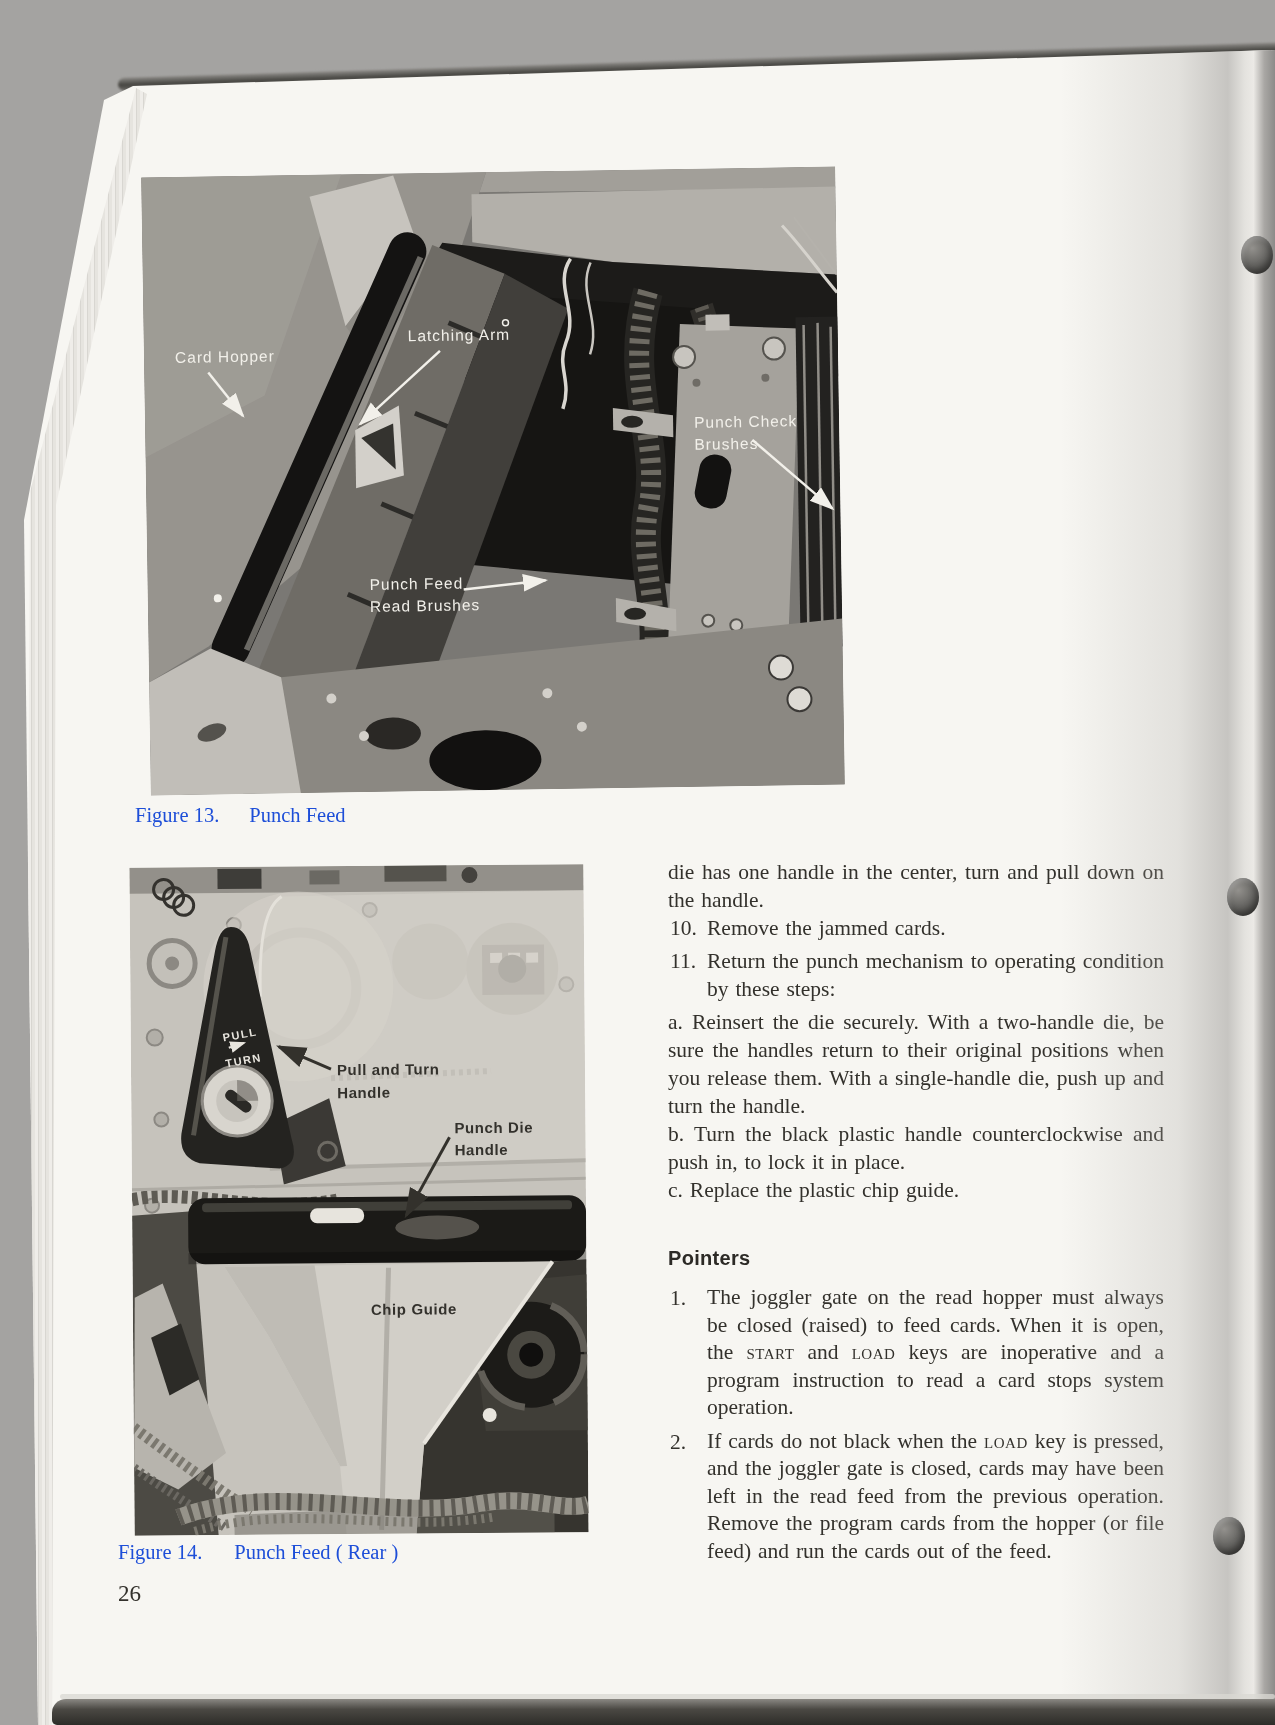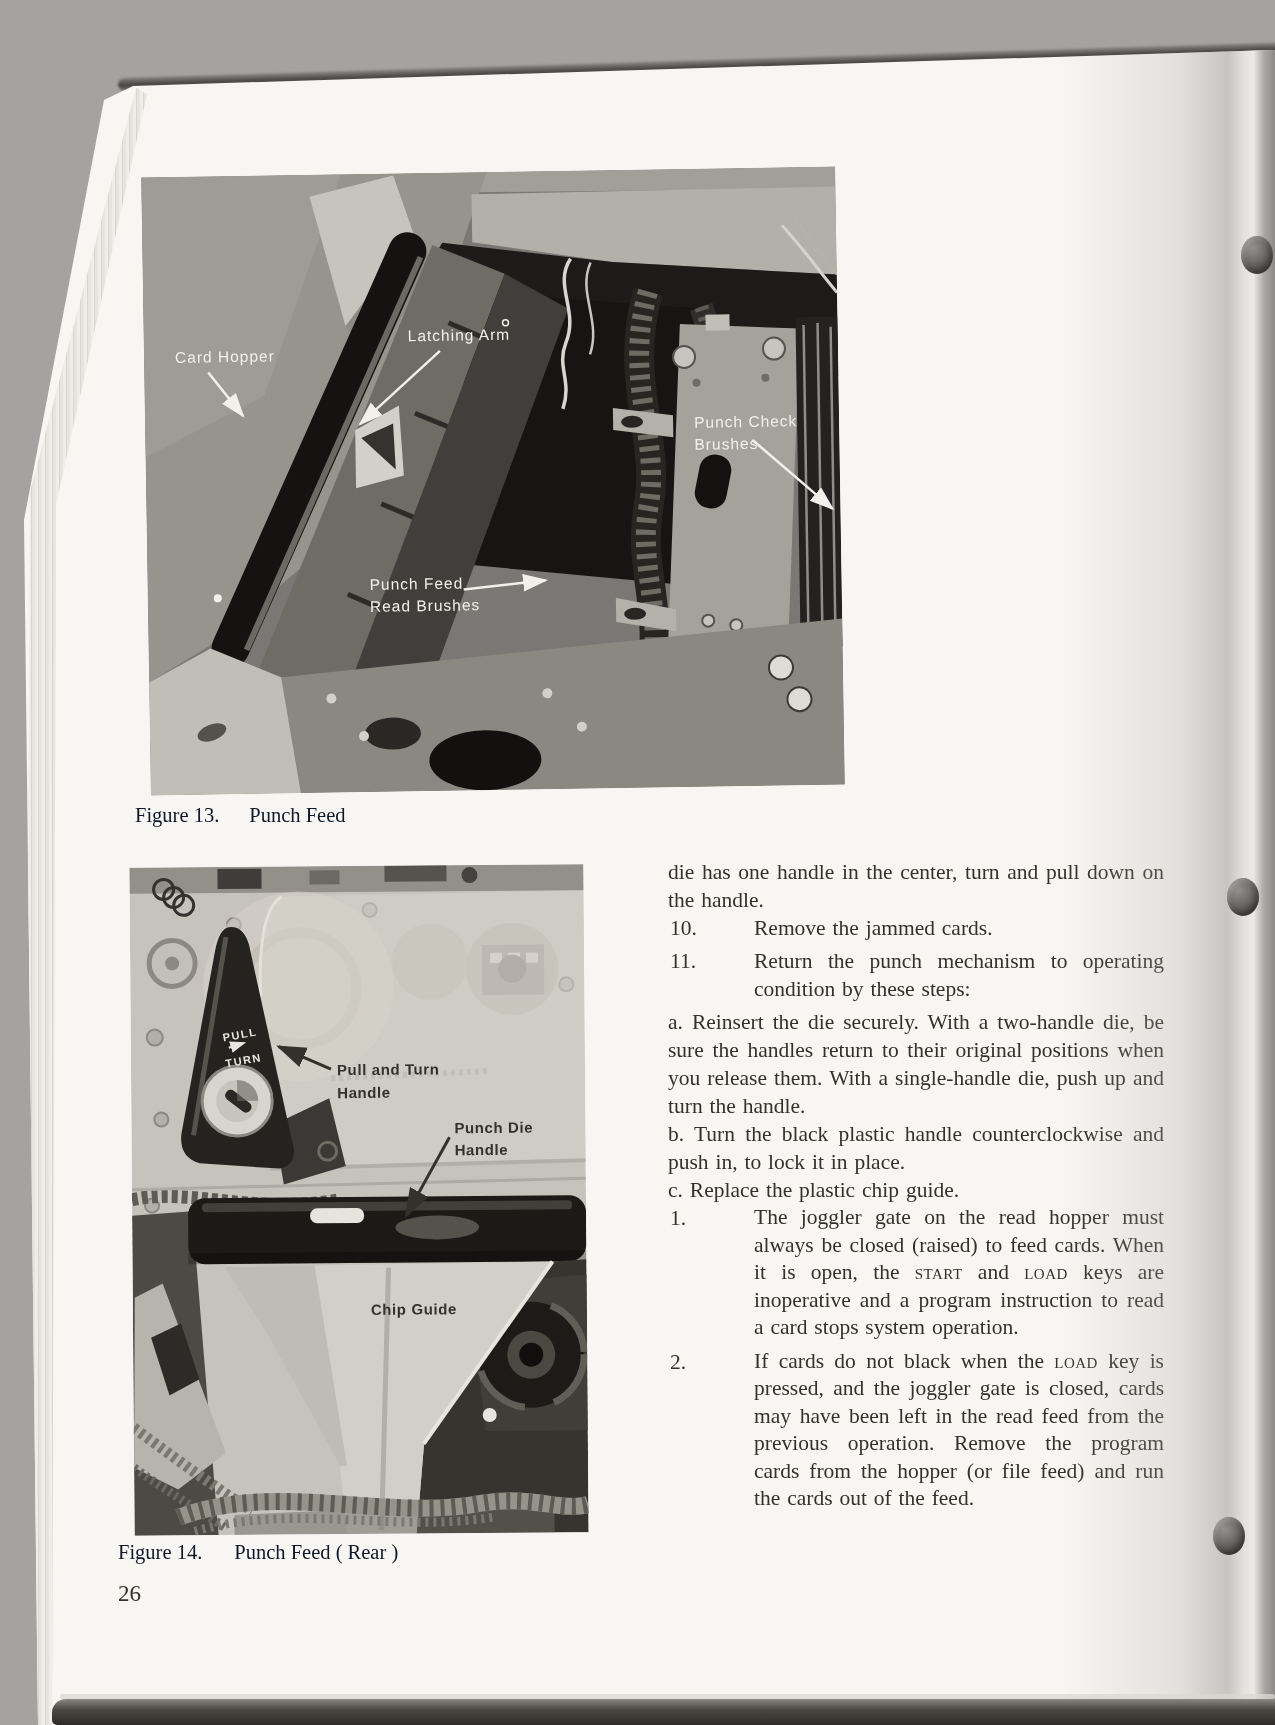--- a/index.html
+++ b/index.html
@@ -60,36 +60,36 @@
   
   .photo{position:absolute;margin:0;padding:0;}
   .photo svg{display:block;}
   .photo13{left:146px;top:172px;width:694px;height:618px;transform:rotate(-0.9deg);}
   .photo14{left:132px;top:866px;width:454px;height:668px;transform:rotate(-0.45deg);}
   .plabel13{font-family:"Liberation Sans",sans-serif;font-size:15.5px;letter-spacing:1px;fill:#f2f0ea;}
   .plabel14{font-family:"Liberation Sans",sans-serif;font-size:15px;font-weight:bold;letter-spacing:.6px;fill:#33312c;}
   .handletext{font-family:"Liberation Sans",sans-serif;font-size:11px;font-weight:bold;letter-spacing:1.5px;fill:#e9e6df;}
 
   
-  .caption{position:absolute;font-size:20.5px;color:#0f172a;white-space:nowrap;}
+  .caption{position:absolute;font-size:20.5px;color:#1d4ed8;white-space:nowrap;}
   .caption13{left:135px;top:804px;}
   .caption14{left:118px;top:1541px;}
   .caption .cap-label{margin-right:30px;}
   .caption14 .cap-label{margin-right:32px;}
   .page-number{position:absolute;left:118px;top:1581px;font-size:23px;color:#33312c;}
 
   
   .column{
     position:absolute;left:668px;top:858px;width:496px;
     font-size:21.5px;line-height:28px;color:#33312c;
     text-align:justify;word-spacing:1.5px;
   }
   .column p{margin:0;}
   .intro{margin:0 0 5px 39px;}
-  .item{display:grid;grid-template-columns:39px 1fr;margin-bottom:5px;gap:47px;}
+  .item{display:grid;grid-template-columns:39px 1fr;margin-bottom:5px;}
   .item .num{text-align:left;padding-left:2px;}
   .sub{margin:0 0 5px 39px;}
   h3.pointers{
     margin:40px 0 12px 0;
     font-family:"Liberation Sans",sans-serif;font-weight:bold;
     font-size:20px;letter-spacing:.3px;color:#2c2a26;
   }
   .pointer{margin-bottom:6px;}
   .pointer p{line-height:27.5px;}
   .sc{font-variant:small-caps;letter-spacing:.5px;}
@@ -315,20 +315,21 @@
 
       <div class="item">
         <div class="num">11.</div>
         <p>Return the punch mechanism to operating condition by these steps:</p>
       </div>
 
       <p class="sub">a. Reinsert the die securely. With a two-handle die, be sure the handles return to their original positions when you release them. With a single-handle die, push up and turn the handle.</p>
       <p class="sub">b. Turn the black plastic handle counterclockwise and push in, to lock it in place.</p>
       <p class="sub">c. Replace the plastic chip guide.</p>
 
+      <h3 class="pointers">Pointers</h3>
 
       <div class="item pointer">
         <div class="num">1.</div>
         <p><span>The joggler gate on the read hopper must always be closed (raised) to feed cards. When it is open, the </span><span class="sc">start</span><span> and </span><span class="sc">load</span><span> keys are inoperative and a program instruction to read a card stops system operation.</span></p>
       </div>
 
       <div class="item pointer">
         <div class="num">2.</div>
         <p><span>If cards do not black when the </span><span class="sc">load</span><span> key is pressed, and the joggler gate is closed, cards may have been left in the read feed from the previous operation. Remove the program cards from the hopper (or file feed) and run the cards out of the feed.</span></p>
       </div>

